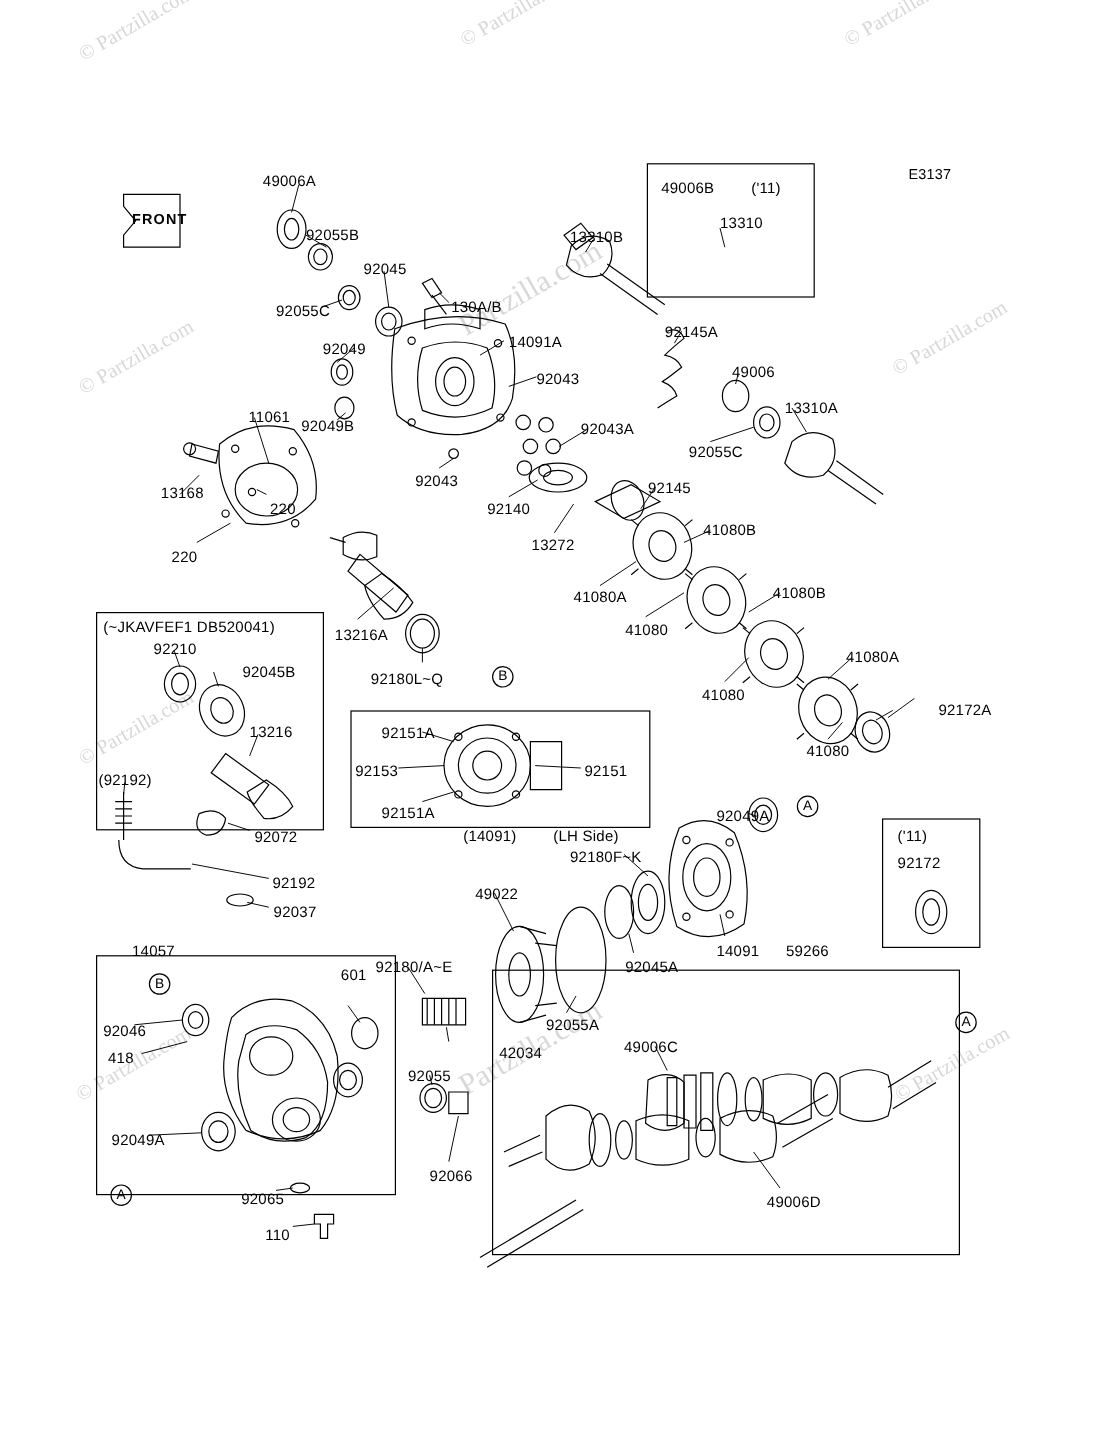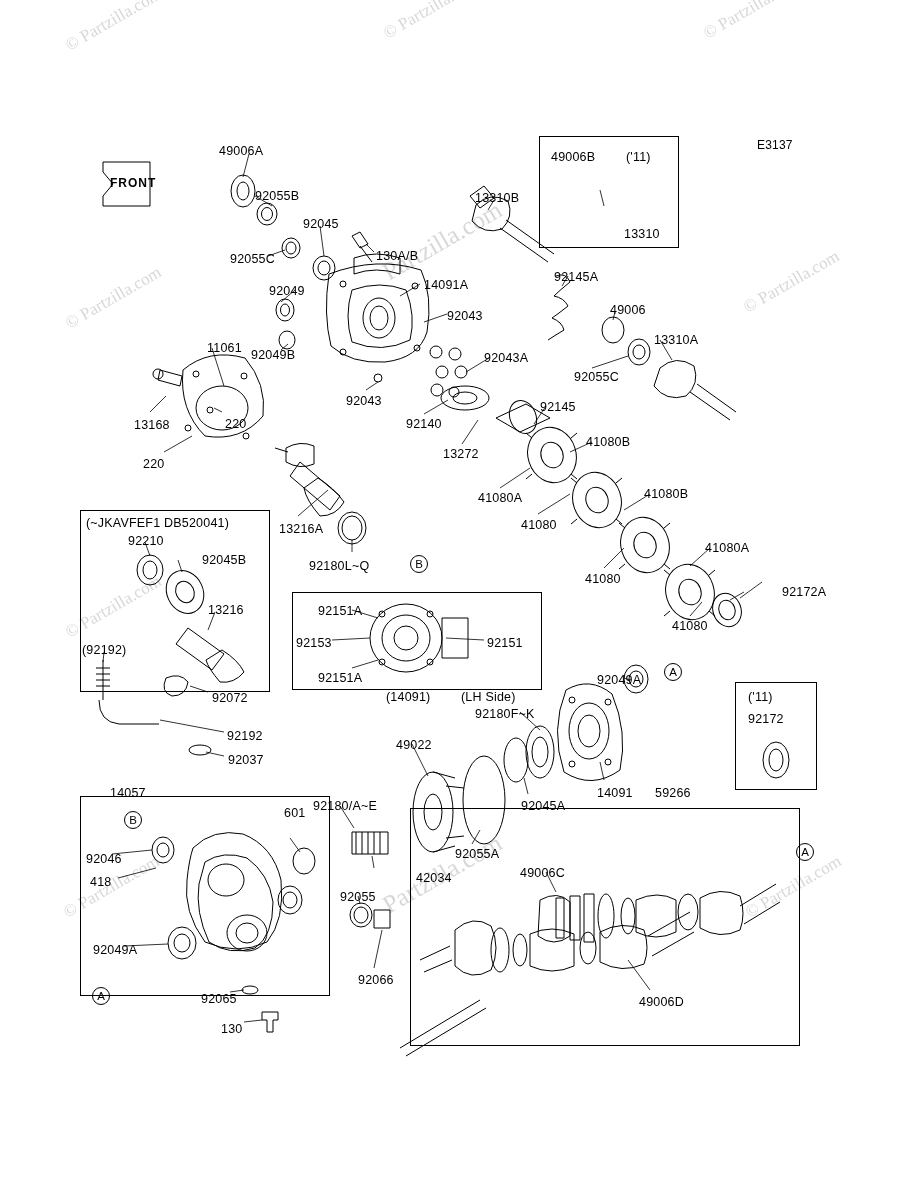--- a/index.html
+++ b/index.html
@@ -384,27 +384,27 @@
       <div class="label" style="left: 540px; top: 400px;">92145</div>
       <div class="label" style="left: 586px; top: 435px;">41080B</div>
       <div class="label" style="left: 478px; top: 491px;">41080A</div>
       <div class="label" style="left: 521px; top: 518px;">41080</div>
       <div class="label" style="left: 644px; top: 487px;">41080B</div>
       <div class="label" style="left: 585px; top: 572px;">41080</div>
       <div class="label" style="left: 705px; top: 541px;">41080A</div>
       <div class="label" style="left: 672px; top: 619px;">41080</div>
       <div class="label" style="left: 740px; top: 585px; margin-left: 42px;">92172A</div>
       <div class="label" style="left: 207px; top: 341px;">11061</div>
-      <div class="label" style="left: 134px; top: 418px;">13168</div>
+      <div class="label" style="left: 134px; top: 404px;">13168</div>
       <div class="label" style="left: 225px; top: 417px;">220</div>
       <div class="label" style="left: 143px; top: 457px;">220</div>
       <div class="label" style="left: 279px; top: 522px;">13216A</div>
       <div class="label" style="left: 309px; top: 559px;">92180L~Q</div>
       <div class="label" style="left: 475px; top: 191px;">13310B</div>
-      <div class="label" style="left: 624px; top: 179px; margin-top: 48px;">13310</div>
+      <div class="label" style="left: 600px; top: 179px;">13310</div>
       <div class="label" style="left: 551px; top: 150px;">49006B</div>
       <div class="label" style="left: 626px; top: 150px;">('11)</div>
       <div class="label" style="left: 554px; top: 270px;">92145A</div>
       <div class="label" style="left: 610px; top: 303px;">49006</div>
       <div class="label" style="left: 654px; top: 333px;">13310A</div>
       <div class="label" style="left: 574px; top: 370px;">92055C</div>
       <div class="label" style="left: 86px; top: 516px;">(~JKAVFEF1  DB520041)</div>
       <div class="label" style="left: 128px; top: 534px;">92210</div>
       <div class="label" style="left: 158px; top: 553px; margin-left: 44px;">92045B</div>
       <div class="label" style="left: 208px; top: 603px;">13216</div>
@@ -415,21 +415,21 @@
       <div class="label" style="left: 110px; top: 786px;">14057</div>
       <div class="label" style="left: 86px; top: 852px;">92046</div>
       <div class="label" style="left: 90px; top: 875px;">418</div>
       <div class="label" style="left: 93px; top: 943px;">92049A</div>
       <div class="label" style="left: 284px; top: 806px;">601</div>
       <div class="label" style="left: 313px; top: 799px;">92180/A~E</div>
       <div class="label" style="left: 372px; top: 871px; margin-left: 44px;">42034</div>
       <div class="label" style="left: 340px; top: 890px;">92055</div>
       <div class="label" style="left: 358px; top: 973px;">92066</div>
       <div class="label" style="left: 201px; top: 992px;">92065</div>
-      <div class="label" style="left: 221px; top: 1022px;">130</div>
+      <div class="label" style="left: 221px; top: 1022px;">110</div>
       <div class="label" style="left: 318px; top: 604px;">92151A</div>
       <div class="label" style="left: 296px; top: 636px;">92153</div>
       <div class="label" style="left: 487px; top: 636px; text-align: right;">92151</div>
       <div class="label" style="left: 318px; top: 671px;">92151A</div>
       <div class="label" style="left: 386px; top: 690px;">(14091)</div>
       <div class="label" style="left: 461px; top: 690px;">(LH Side)</div>
       <div class="label" style="left: 475px; top: 707px;">92180F~K</div>
       <div class="label" style="left: 597px; top: 673px;">92049A</div>
       <div class="label" style="left: 396px; top: 738px;">49022</div>
       <div class="label" style="left: 521px; top: 799px;">92045A</div>

